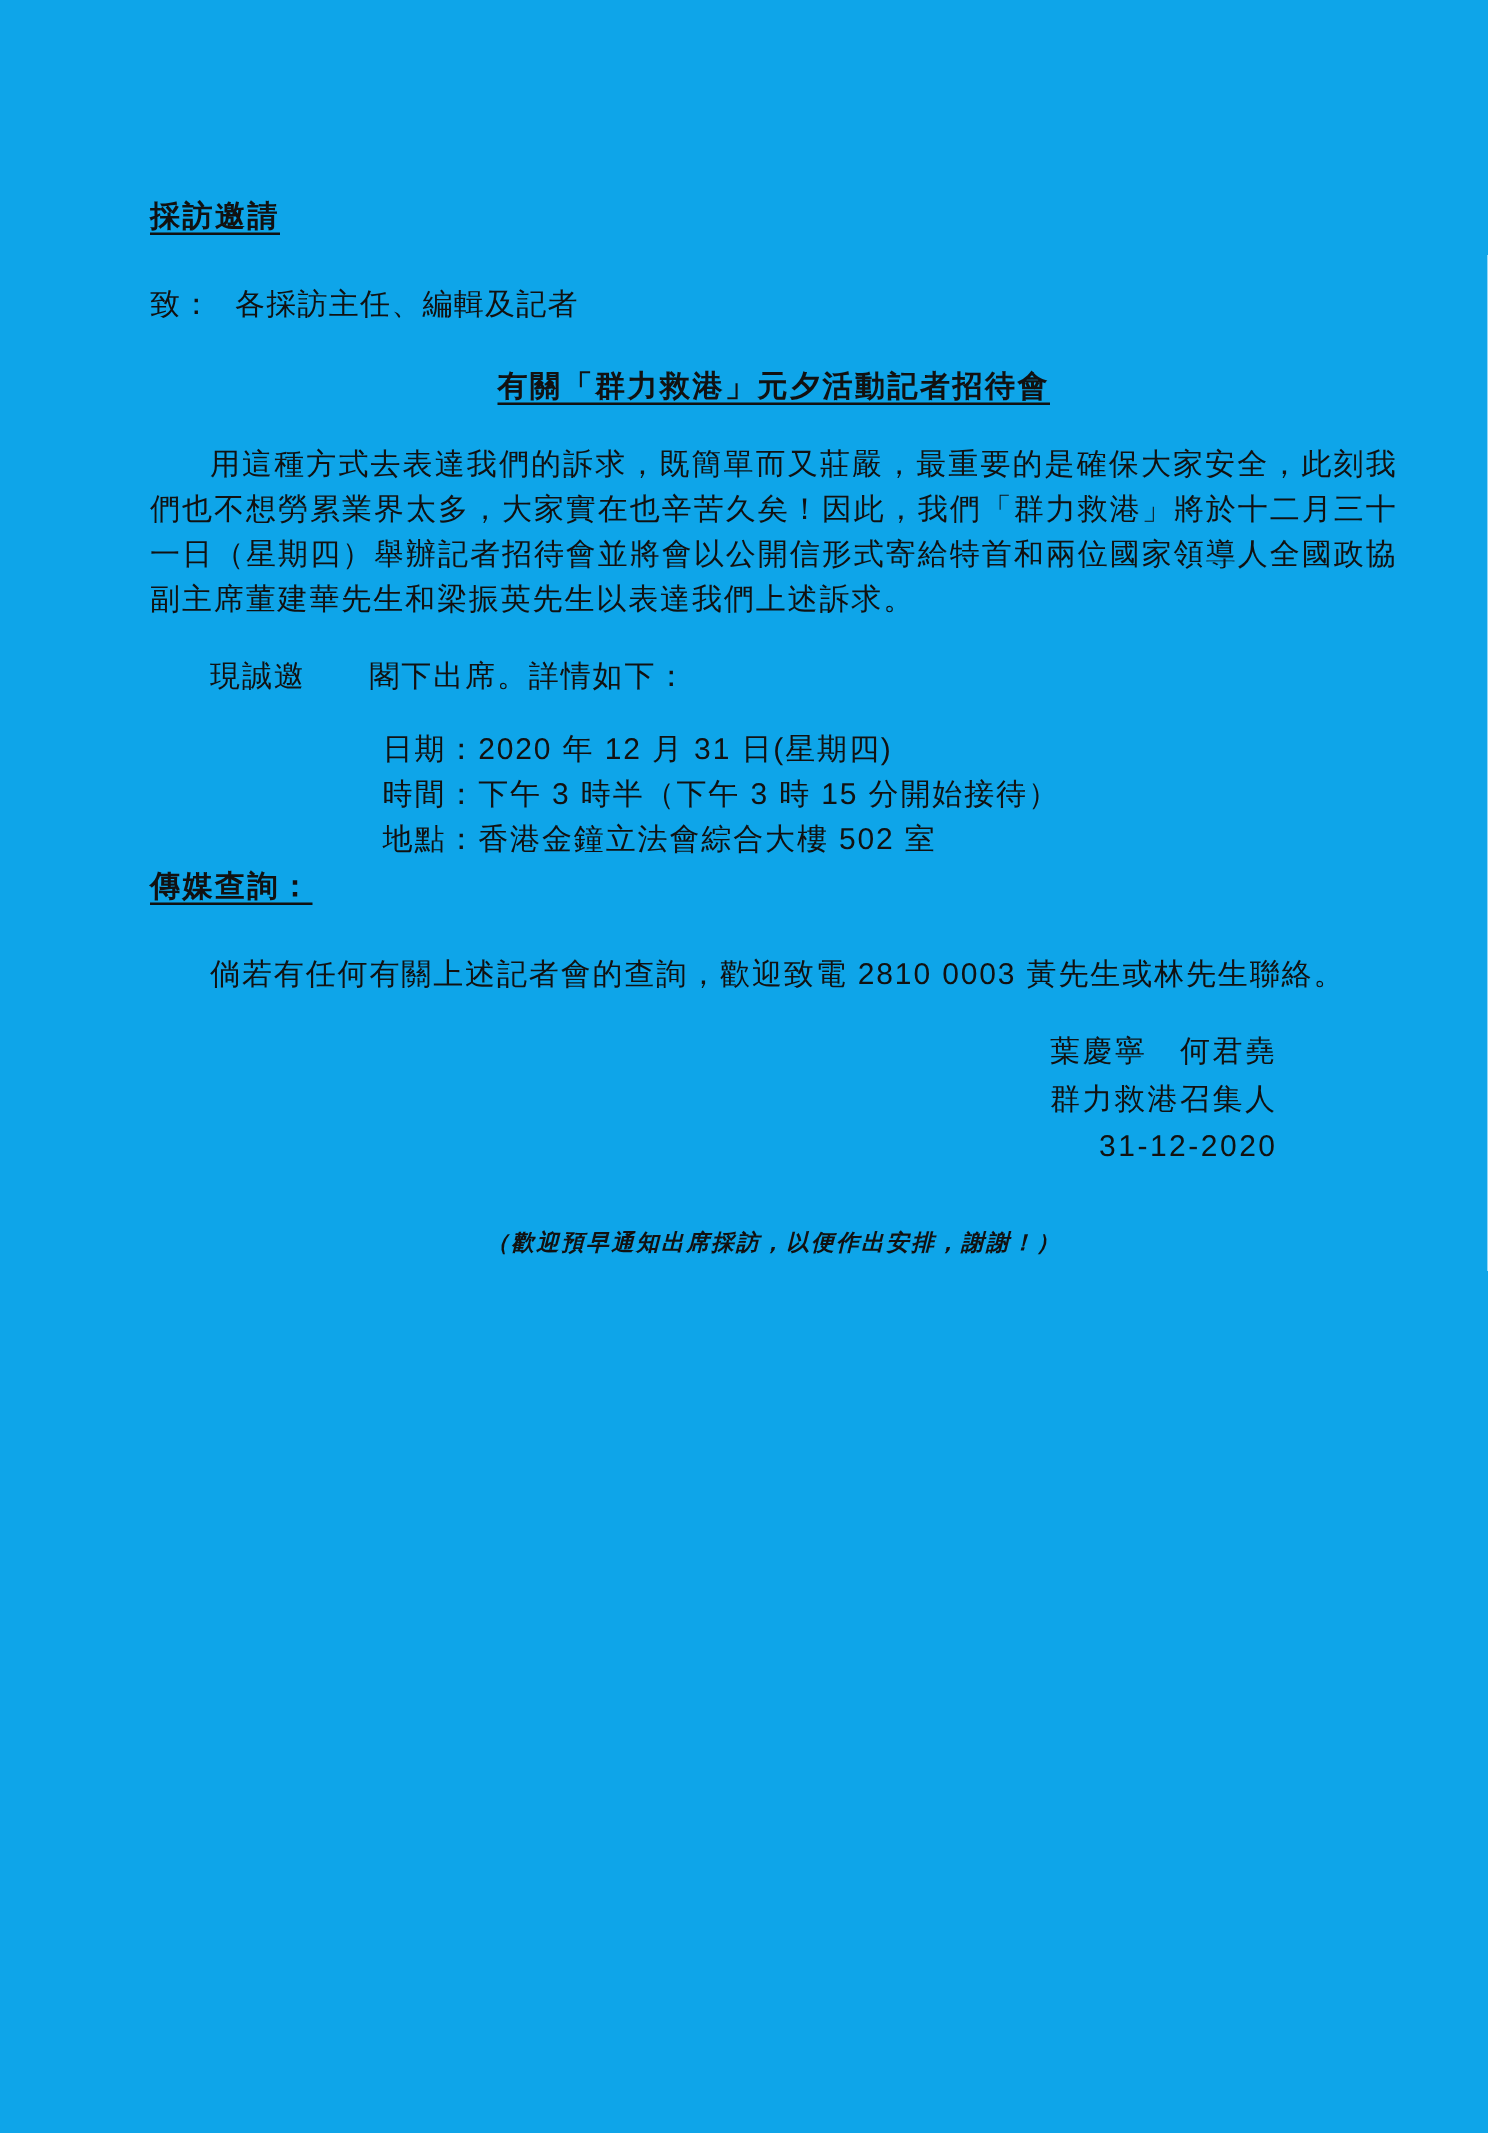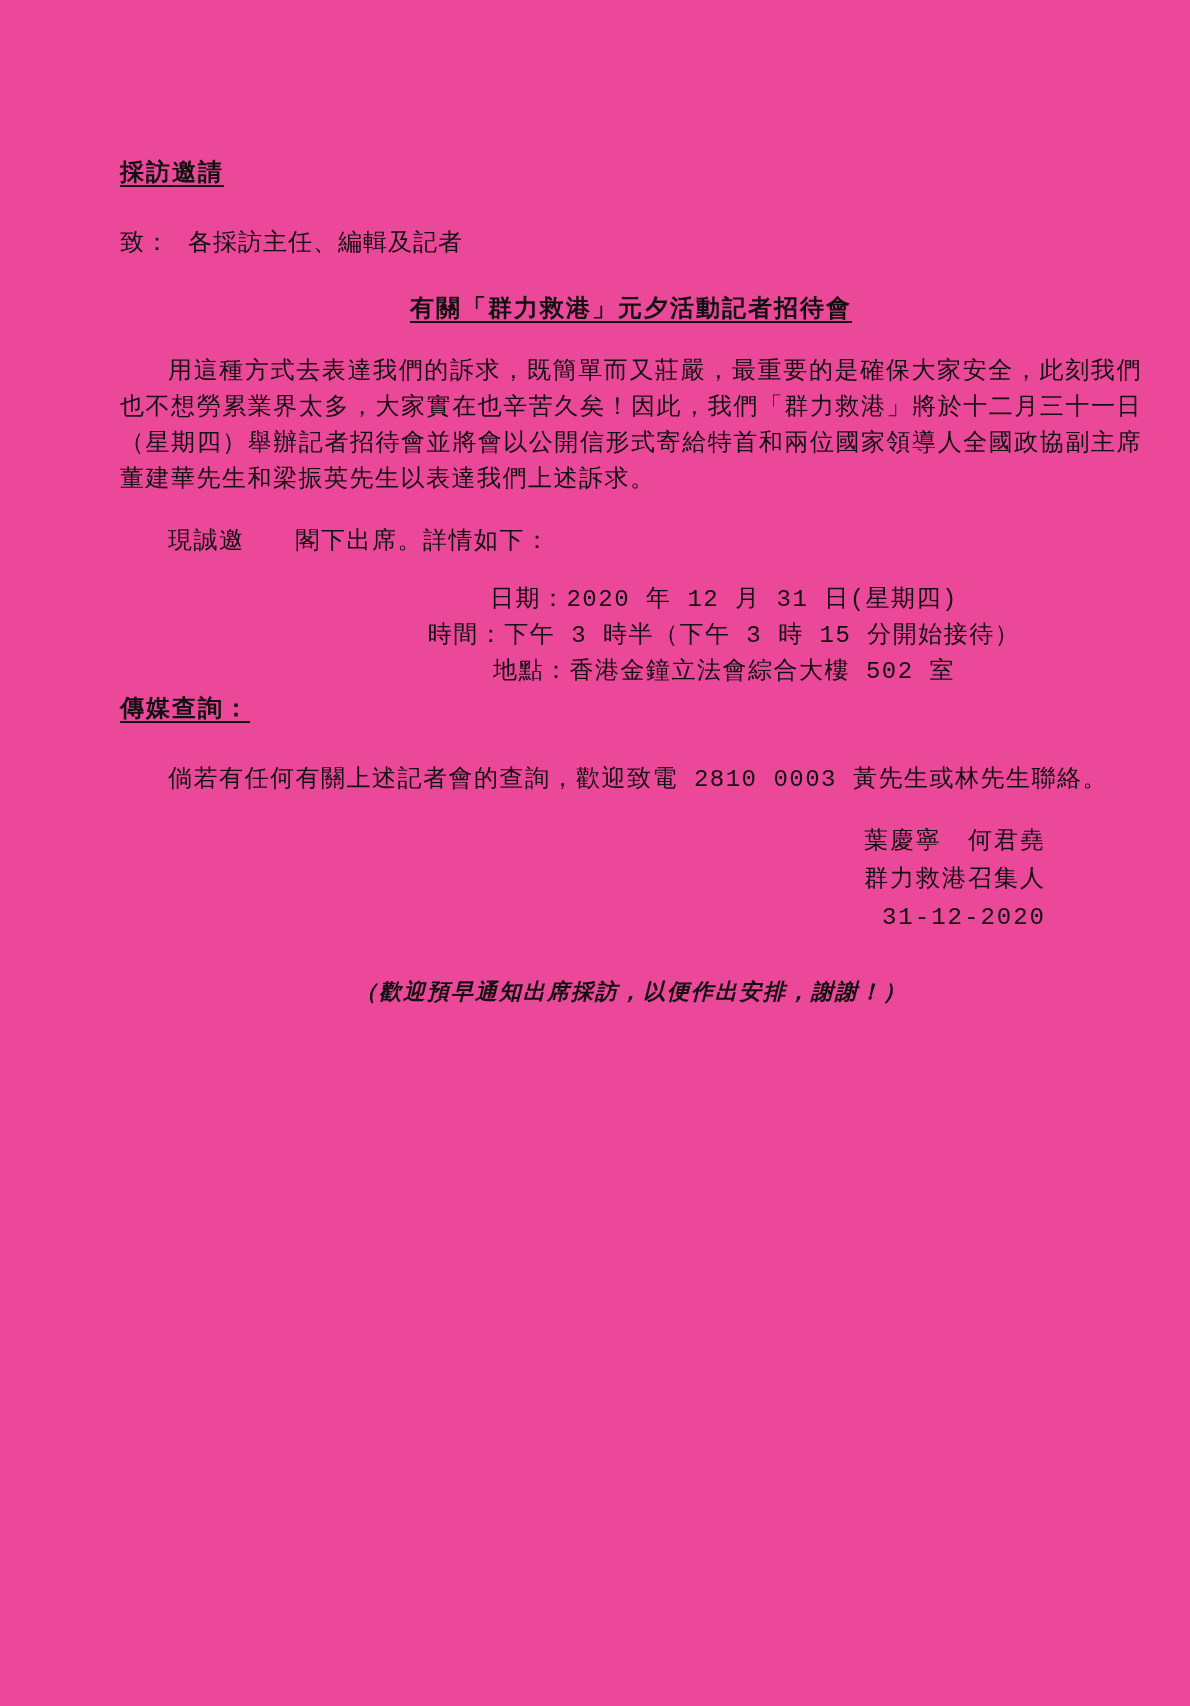--- a/index.html
+++ b/index.html
@@ -5,27 +5,27 @@
   html, body {
     margin: 0;
     padding: 0;
     background: #ffffff;
   }
   .page {
     position: relative;
     width: 1190px;
     height: 1706px;
     margin: 0 auto;
-    background: #ec4899;
+    background: #0ea5e9;
     color: #111111;
-    font-family: Liberation Mono, monospace;
+    font-family: Liberation Sans, sans-serif;
     font-size: 24px;
     line-height: 36px;
     box-sizing: border-box;
-    padding: 156px 48px 0 120px;
+    padding: 156px 72px 0 120px;
     overflow: hidden;
   }
   .doc-heading {
     font-weight: bold;
     text-decoration: underline;
     text-underline-offset: 5px;
     margin-bottom: 34px;
     letter-spacing: 2px;
   }
   .to-line {
@@ -49,21 +49,21 @@
   }
   .invite-line {
     margin: 4px 0 22px 0;
     text-indent: 2em;
     letter-spacing: 1.5px;
   }
   .details {
     margin: 0 0 0 186px;
     letter-spacing: 1.5px;
   }
-  .details .detail-row { margin: 0; text-align: center; }
+  .details .detail-row { margin: 0; }
   .media-heading {
     font-weight: bold;
     text-decoration: underline;
     text-underline-offset: 5px;
     margin: 2px 0 34px 0;
     letter-spacing: 2px;
   }
   .inquiry {
     margin-bottom: 28px;
   }
@@ -71,21 +71,21 @@
     text-align: right;
     padding-right: 96px;
     letter-spacing: 2px;
     margin-top: 22px;
   }
   .signature .sig-row { margin: 2px 0; }
   .footer-note {
     text-align: center;
     font-weight: bold;
     font-style: italic;
-    font-size: 22px;
+    font-size: 18px;
     margin-top: 40px;
     letter-spacing: 2px;
   }
 </style>
 </head>
 <body>
 
 <div class="page">
 
   <div class="doc-heading">採訪邀請</div>

